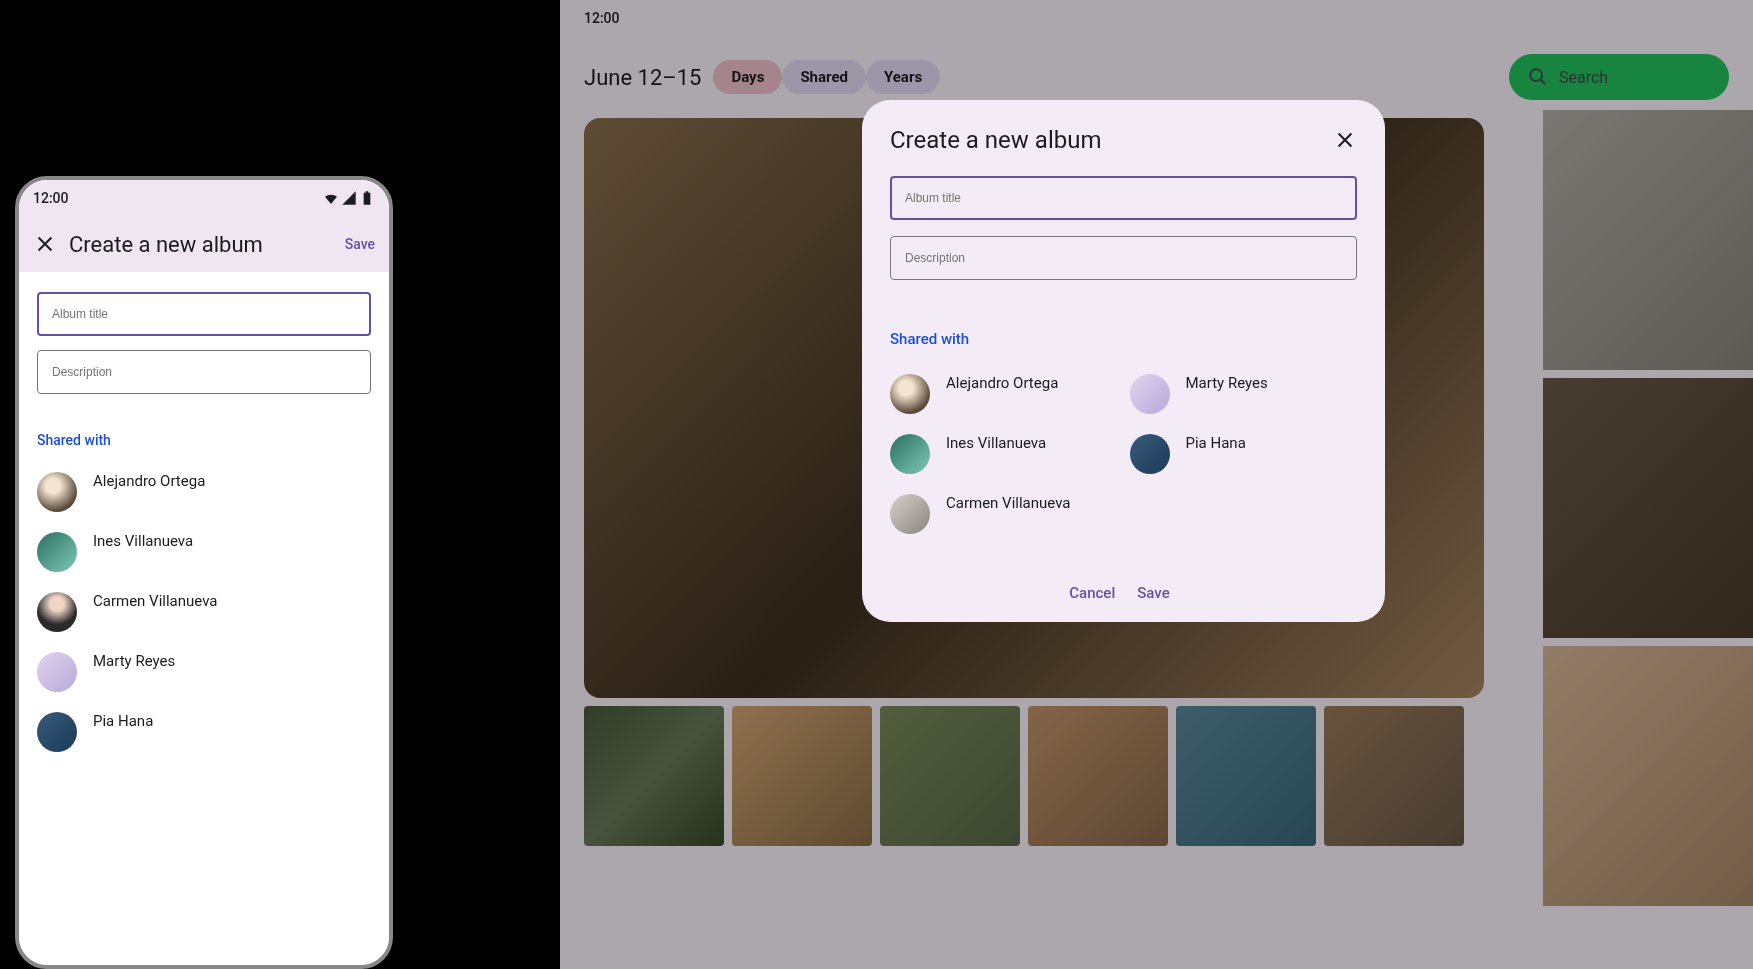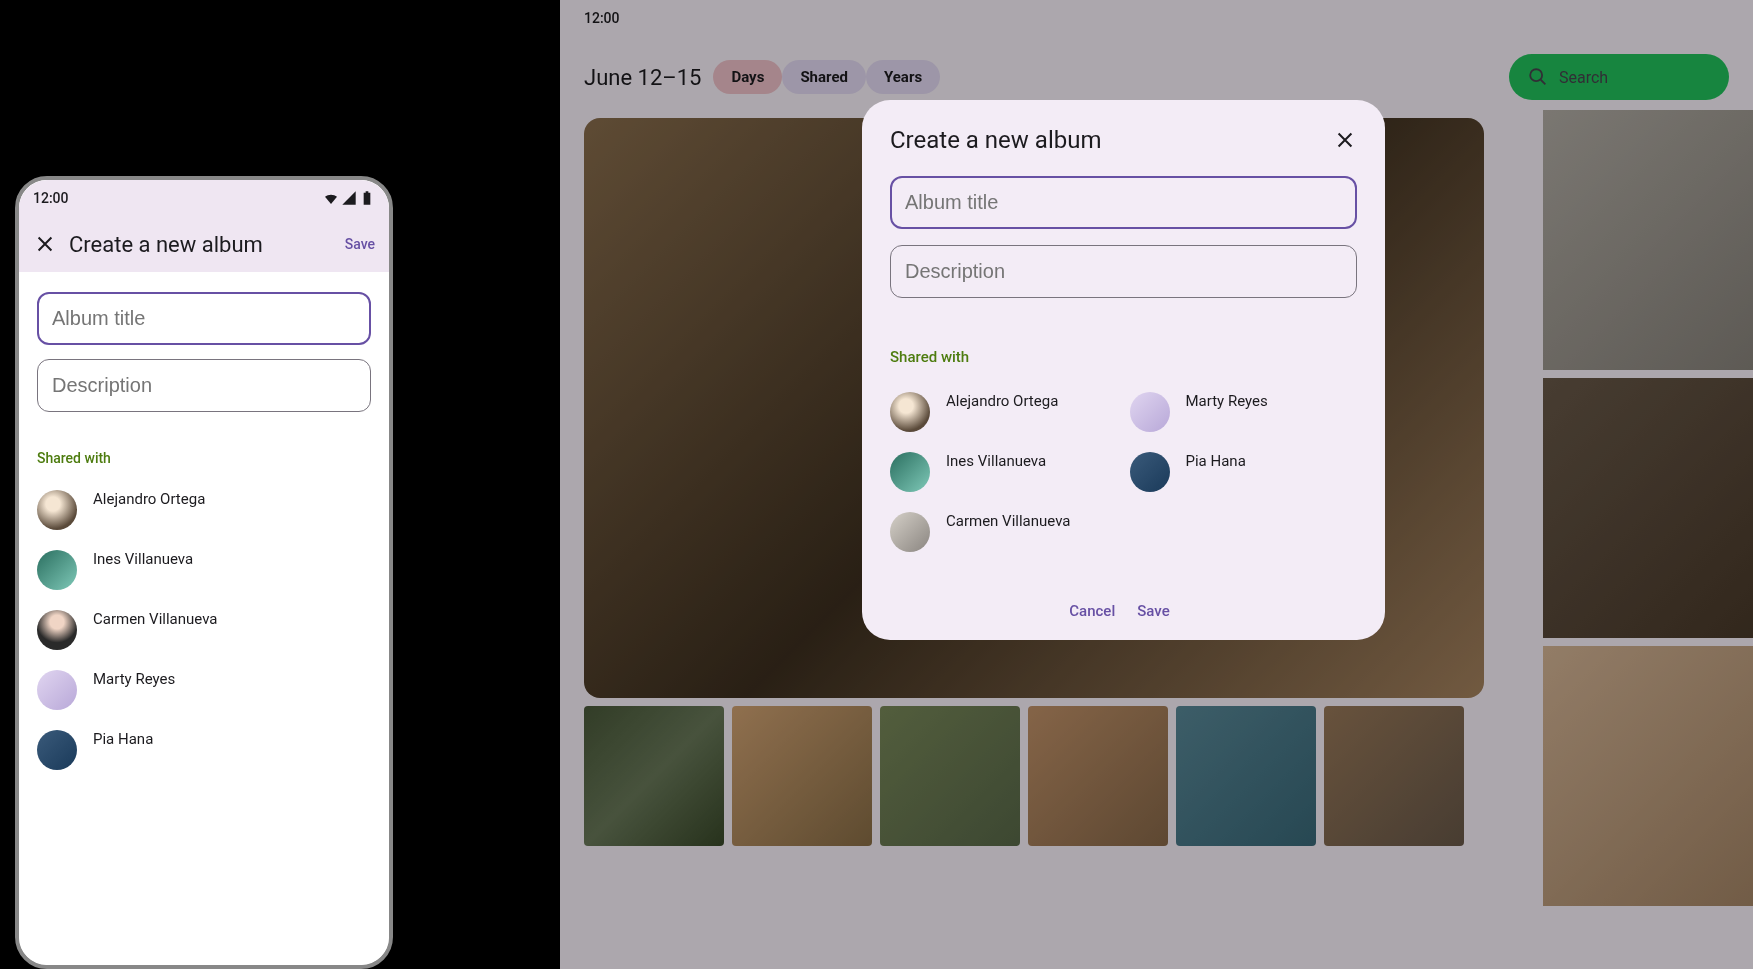--- a/index.html
+++ b/index.html
@@ -51,29 +51,29 @@
   align-items: center;
   padding: 0 14px;
   gap: 12px;
 }
 .phone-appbar .title { font-size: 22px; color: #1c1b1f; flex: 1; }
 .phone-appbar .save { font-size: 14px; font-weight: 500; color: #6750a4; }
 .phone-content { padding: 20px 18px; }
 .text-field {
   width: 100%;
   border: 1px solid #79747e;
-  border-radius: 12px;
+  border-radius: 4px;
   padding: 14px 14px;
-  font-size: 20px;
+  font-size: 12px;
   color: #a21caf;
   background: transparent;
   margin-bottom: 14px;
 }
 .text-field.active { border: 2px solid #6750a4; padding: 13px 13px; }
-.section-label { font-size: 14px; font-weight: 500; color: #4d7c0f; margin-top: 24px; margin-bottom: 14px; }
+.section-label { font-size: 14px; font-weight: 500; color: #1d4ed8; margin-top: 24px; margin-bottom: 14px; }
 .person-row { display: flex; gap: 16px; padding: 10px 0; }
 .avatar {
   width: 40px; height: 40px; border-radius: 50%; flex-shrink: 0;
   display: inline-block;
 }
 .person-name { font-size: 15px; color: #1c1b1f; }
 
 
 .tablet {
   position: absolute;

